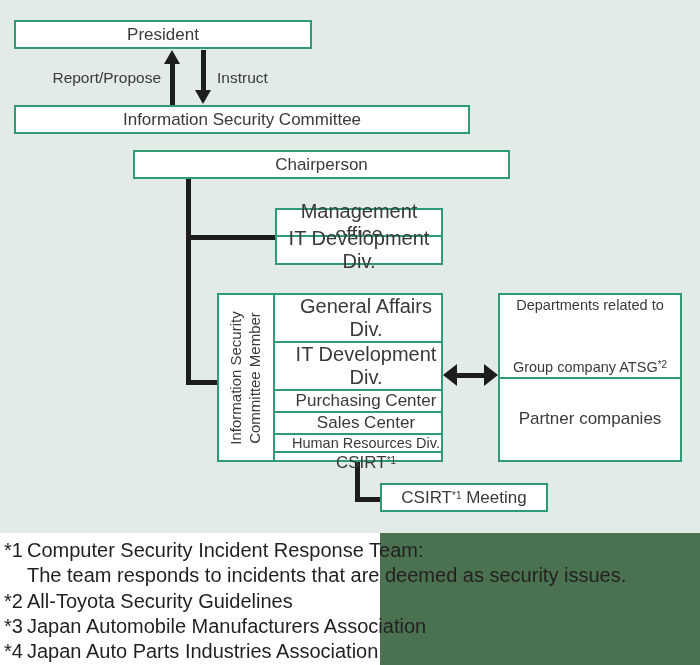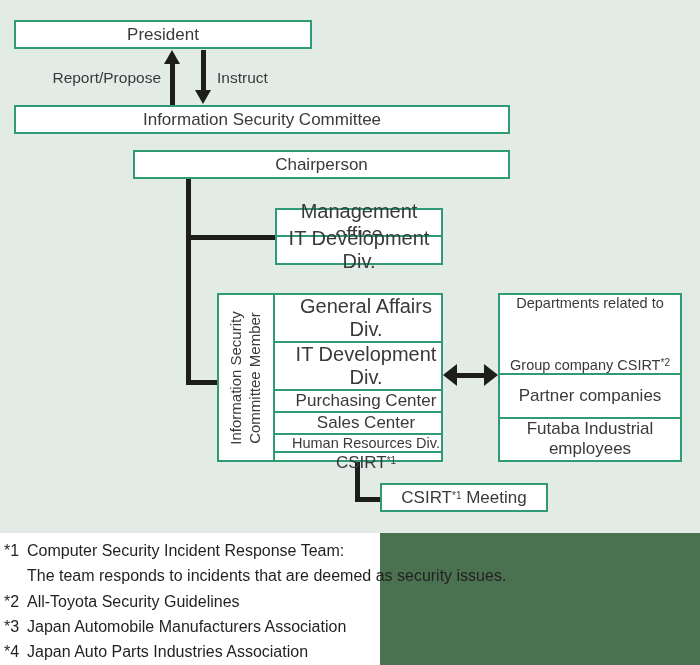--- a/index.html
+++ b/index.html
@@ -57,21 +57,21 @@
     border:2px solid #2e9b72;background:#ffffff;box-sizing:border-box;
     display:flex;flex-direction:column;z-index:2;
   }
   .right-cell{
     flex:1;display:flex;flex-direction:column;align-items:center;justify-content:center;
     border-top:2px solid #2e9b72;text-align:center;
   }
   .right-cell:first-child{border-top:none;gap:46px;}
 
   
-  .notes{position:absolute;left:4px;top:538px;width:692px;z-index:3;color:#231f20;font-size:16px;}
+  .notes{position:absolute;left:4px;top:538px;width:692px;z-index:3;color:#231f20;font-size:20px;}
   .note-line{line-height:25.3px;white-space:nowrap;}
   .note-line .marker{display:inline-block;width:23px;}
   .note-line.indent{padding-left:23px;}
 </style>
 </head>
 <body>
 
 <div id="stage">
   <div class="panel"></div>
   <div class="dark-block"></div>
@@ -80,21 +80,21 @@
     <span>President</span>
   </div>
 
   <div class="arr up" style="left:164px;top:50px;"></div>
   <div class="line" style="left:170px;top:61px;width:5px;height:45px;"></div>
   <div class="line" style="left:201px;top:50px;width:5px;height:42px;"></div>
   <div class="arr down" style="left:195px;top:90px;"></div>
   <div class="flow-label" style="left:20px;top:69px;width:141px;text-align:right;">Report/Propose</div>
   <div class="flow-label" style="left:217px;top:69px;">Instruct</div>
 
-  <div class="box fs17" style="left:14px;top:105px;width:496px;height:29px;">
+  <div class="box fs17" style="left:14px;top:105px;width:456px;height:29px;">
     <span>Information Security Committee</span>
   </div>
 
   <div class="box fs17" style="left:133px;top:150px;width:377px;height:29px;">
     <span>Chairperson</span>
   </div>
 
   <div class="line" style="left:186px;top:179px;width:5px;height:206px;"></div>
   <div class="line" style="left:186px;top:235px;width:89px;height:5px;"></div>
   <div class="line" style="left:186px;top:380px;width:31px;height:5px;"></div>
@@ -135,28 +135,24 @@
     </div>
   </div>
 
   <div class="arr left" style="left:443px;top:364px;"></div>
   <div class="line" style="left:454px;top:373px;width:33px;height:5px;"></div>
   <div class="arr right" style="left:484px;top:364px;"></div>
 
   <div class="right-col">
     <div class="right-cell fs145">
       <div>Departments related to</div>
-      <div><span>Group company CSIRT</span><sup>*2</sup></div>
+      <div><span>Group company ATSG</span><sup>*2</sup></div>
     </div>
     <div class="right-cell fs17">
       <div>Partner companies</div>
-    </div>
-    <div class="right-cell fs17">
-      <div>Futaba Industrial</div>
-      <div>employees</div>
     </div>
   </div>
 
   <div class="line" style="left:355px;top:462px;width:5px;height:40px;"></div>
   <div class="line" style="left:355px;top:497px;width:25px;height:5px;"></div>
   <div class="box fs17" style="left:380px;top:483px;width:168px;height:29px;">
     <span><span>CSIRT</span><sup>*1</sup><span> Meeting</span></span>
   </div>
 
   <div class="notes">

